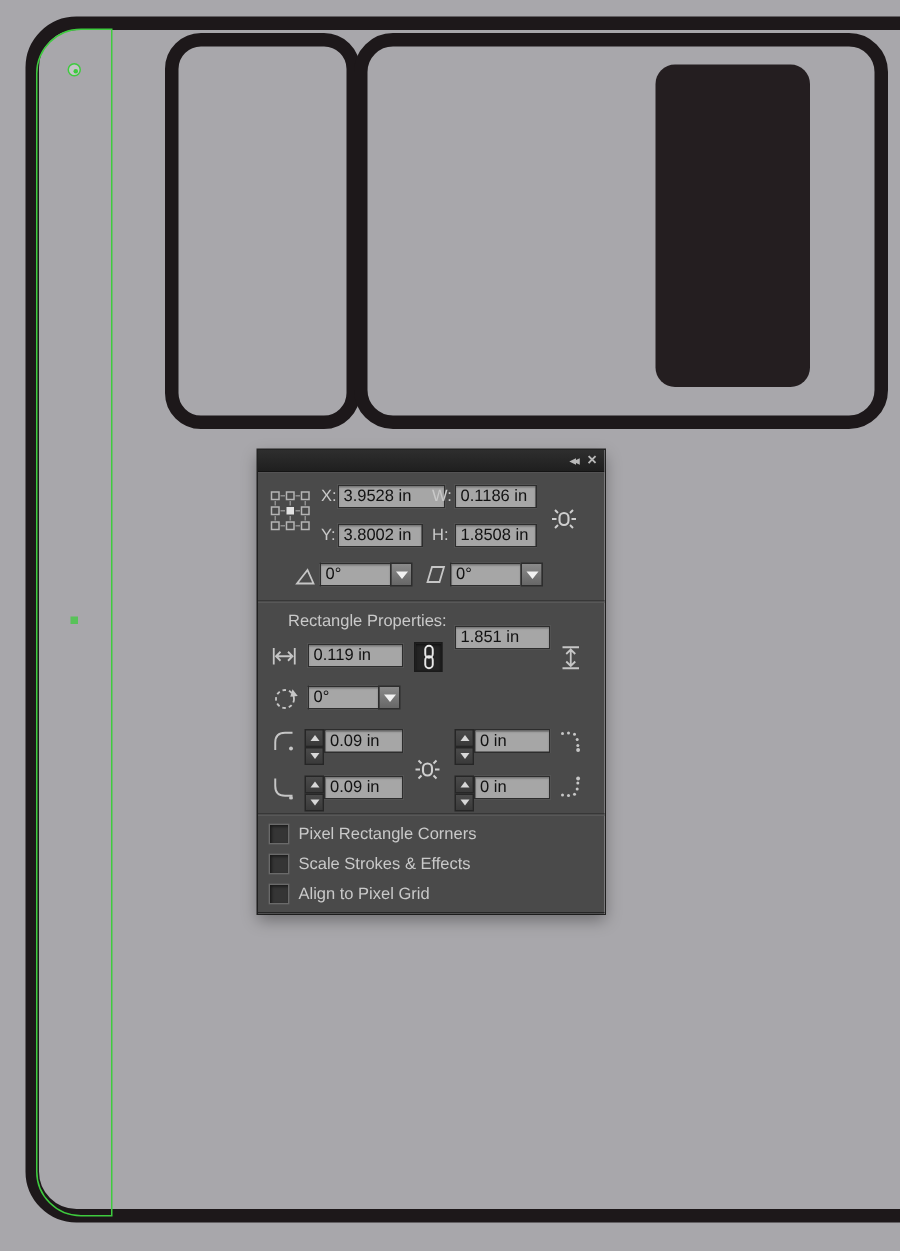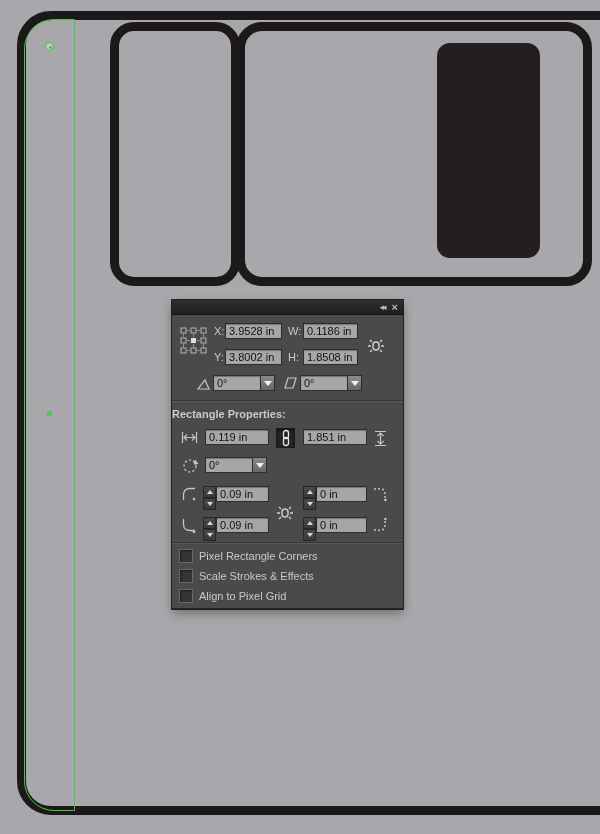--- a/index.html
+++ b/index.html
@@ -141,21 +141,21 @@
             <rect x="1" y="21" width="5" height="5"></rect>
               <rect x="11" y="21" width="5" height="5"></rect>
               <rect x="21" y="21" width="5" height="5"></rect>
             <path d="M7,3.5h3 M17,3.5h3 M7,23.5h3 M17,23.5h3 M3.5,7v3 M3.5,17v3 M23.5,7v3 M23.5,17v3 M13.5,7v3 M13.5,17v3 M7,13.5h3 M17,13.5h3" stroke="#8f8f8f"></path>
           </g>
           <rect x="11" y="11" width="5" height="5" fill="#e2e2e2"></rect>
         </svg>
       </span>
 
       <span class="abs lbl" style="left:42px;top:10px;">X:</span>
-      <input class="abs fld" style="left: 53px; top: 8px; width: 57px;" value="3.9528 in">
+      <input class="abs fld" style="left: 53px; top: 8px; width: 72px;" value="3.9528 in">
       <span class="abs lbl" style="left:116px;top:10px;">W:</span>
       <input class="abs fld" style="left: 131px; top: 8px; width: 55px;" value="0.1186 in">
 
       <span class="abs lbl" style="left:42px;top:36px;">Y:</span>
       <input class="abs fld" style="left: 53px; top: 34px; width: 57px;" value="3.8002 in">
       <span class="abs lbl" style="left:116px;top:36px;">H:</span>
       <input class="abs fld" style="left: 131px; top: 34px; width: 55px;" value="1.8508 in">
 
       <span class="abs icn" style="left:195px;top:20px;">
         <svg width="18" height="22" viewBox="0 0 18 22">
@@ -178,35 +178,35 @@
           <polygon points="5,2 13,2 10,12 2,12" fill="none" stroke="#c6c6c6" stroke-width="1.2"></polygon>
         </svg>
       </span>
       <div class="abs combo" style="left:128px;top:60px;">
         <span class="ctext" style="width:47px;">0°</span>
         <span class="dd-btn"></span>
       </div>
 
       <div class="abs sep" style="left:0;top:85px;width:231px;"></div>
 
-      <span class="abs lbl" style="left:0;top:93px;font-weight:bold;">Rectangle Properties:</span>
+      <span class="abs lbl" style="left:20px;top:93px;">Rectangle Properties:</span>
 
       <span class="abs icn" style="left:9px;top:115px;">
         <svg width="17" height="15" viewBox="0 0 17 15">
           <path d="M1.5,2v11 M15.5,2v11 M4,7.5h9 M6,4.5l-3,3 3,3 M11,4.5l3,3 -3,3" fill="none" stroke="#c6c6c6" stroke-width="1.2"></path>
         </svg>
       </span>
       <input class="abs fld" style="left: 33px; top: 114px; width: 64px;" value="0.119 in">
       <div class="abs chain-btn" style="left:104px;top:113px;">
         <svg width="12" height="18" viewBox="0 0 12 18">
           <rect x="3.5" y="1.5" width="5" height="8" rx="2.5" fill="none" stroke="#e8e8e8" stroke-width="1.3"></rect>
           <rect x="3.5" y="8.5" width="5" height="8" rx="2.5" fill="none" stroke="#e8e8e8" stroke-width="1.3"></rect>
         </svg>
       </div>
-      <input class="abs fld" style="left: 131px; top: 114px; width: 64px;" value="1.851 in">
+      <input class="abs fld" style="left: 131px; top: 102px; width: 64px;" value="1.851 in">
       <span class="abs icn" style="left:201px;top:115px;">
         <svg width="15" height="17" viewBox="0 0 15 17">
           <path d="M2,1.5h11 M2,15.5h11 M7.5,4v9 M4.5,6l3,-3 3,3 M4.5,11l3,3 3,-3" fill="none" stroke="#c6c6c6" stroke-width="1.2"></path>
         </svg>
       </span>
 
       <span class="abs icn" style="left:9px;top:142px;">
         <svg width="18" height="18" viewBox="0 0 18 18">
           <circle cx="9" cy="9" r="6" fill="none" stroke="#c6c6c6" stroke-width="1.2" stroke-dasharray="2.4,2"></circle>
           <polygon points="14,2.5 17.5,7 12.5,7.5" fill="#c6c6c6"></polygon>

